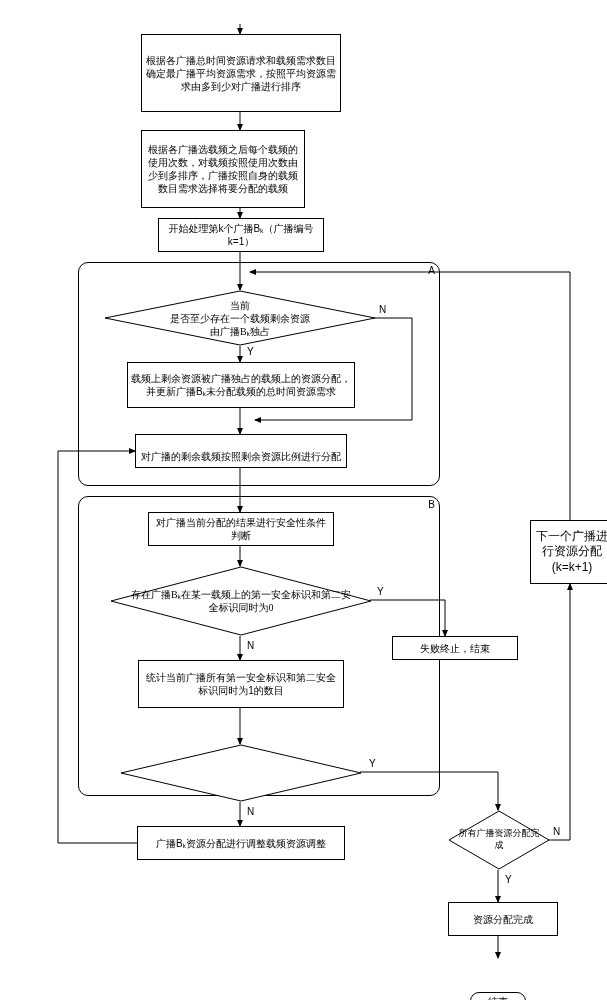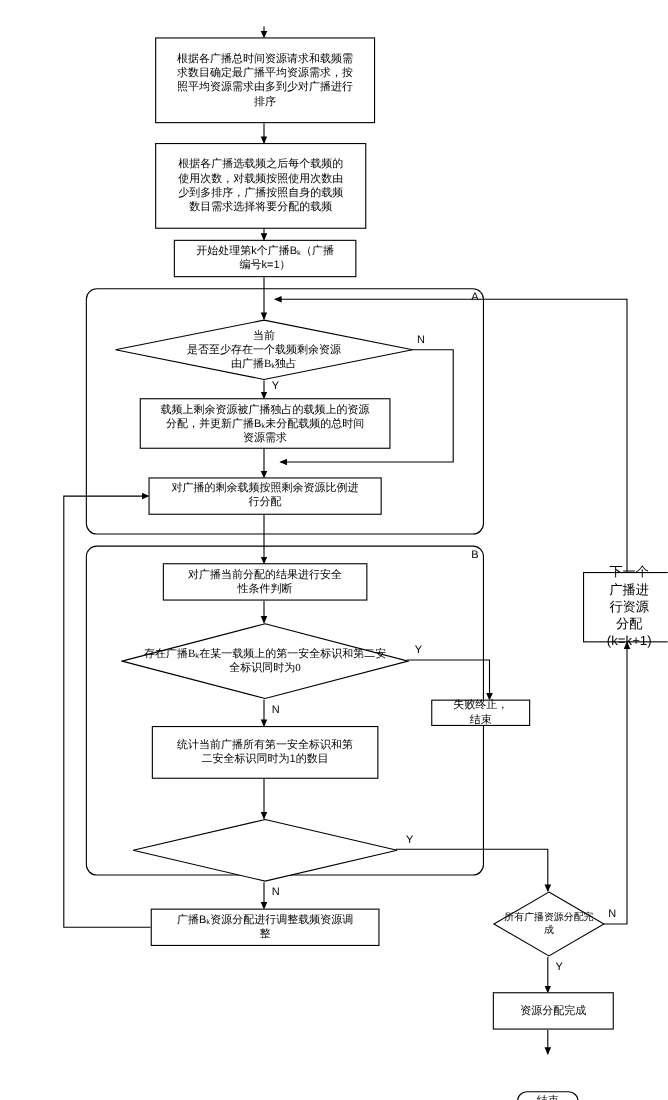--- a/index.html
+++ b/index.html
@@ -13,21 +13,21 @@
     background: #fff;
   }
   .node {
     position: absolute;
     border: 1px solid #000;
     background: #fff;
     display: flex;
     align-items: center;
     justify-content: center;
     text-align: center;
-    padding: 4px 18px;
+    padding: 4px 3px;
     line-height: 1.3;
     box-sizing: border-box;
   }
   .terminal {
     border-radius: 10px;
     padding: 2px 10px;
     margin-top: 34px;
   }
   .decision {
     border: none;
@@ -124,21 +124,21 @@
 </svg>
 
 <div class="node terminal" style="left:212px;top:6px;width:56px;height:18px;">
   <span>开始</span>
 </div>
 
 <div class="node" style="left:141px;top:34px;width:200px;height:78px;">
   <span>根据各广播总时间资源请求和载频需求数目确定最广播平均资源需求，按照平均资源需求由多到少对广播进行排序</span>
 </div>
 
-<div class="node" style="left:141px;top:130px;width:192px;height:78px;">
+<div class="node" style="left:141px;top:130px;width:164px;height:78px;">
   <span>根据各广播选载频之后每个载频的使用次数，对载频按照使用次数由少到多排序，广播按照自身的载频数目需求选择将要分配的载频</span>
 </div>
 
 <div class="node" style="left:158px;top:218px;width:166px;height:34px;">
   <span>开始处理第k个广播Bₖ（广播编号k=1）</span>
 </div>
 
 <div class="group" style="left:78px;top:262px;width:362px;height:224px;">
   <span class="group-label">A</span>
 </div>
@@ -172,21 +172,21 @@
 
 <div class="node decision" style="left:110px;top:566px;width:262px;height:70px;">
   <svg viewBox="0 0 262 70" preserveAspectRatio="none">
       <polygon points="131,1 261,35 131,69 1,35" fill="#fff" stroke="#000"></polygon>
     </svg>
   <div class="dlabel">存在广播Bₖ在某一载频上的第一安全标识和第二安全标识同时为0</div>
 </div>
 <div class="edge-label" style="left:376px;top:586px;">Y</div>
 <div class="edge-label" style="left:246px;top:640px;">N</div>
 
-<div class="node" style="left:392px;top:636px;width:90px;height:24px;justify-content:center;">
+<div class="node" style="left:392px;top:636px;width:126px;height:24px;justify-content:center;">
   <span>失败终止，结束</span>
 </div>
 
 <div class="node" style="left:138px;top:660px;width:206px;height:48px;">
   <span>统计当前广播所有第一安全标识和第二安全标识同时为1的数目</span>
 </div>
 
 <div class="node decision" style="left:120px;top:744px;width:242px;height:58px;">
   <svg viewBox="0 0 242 58" preserveAspectRatio="none">
       <polygon points="121,1 241,29 121,57 1,29" fill="#fff" stroke="#000"></polygon>

